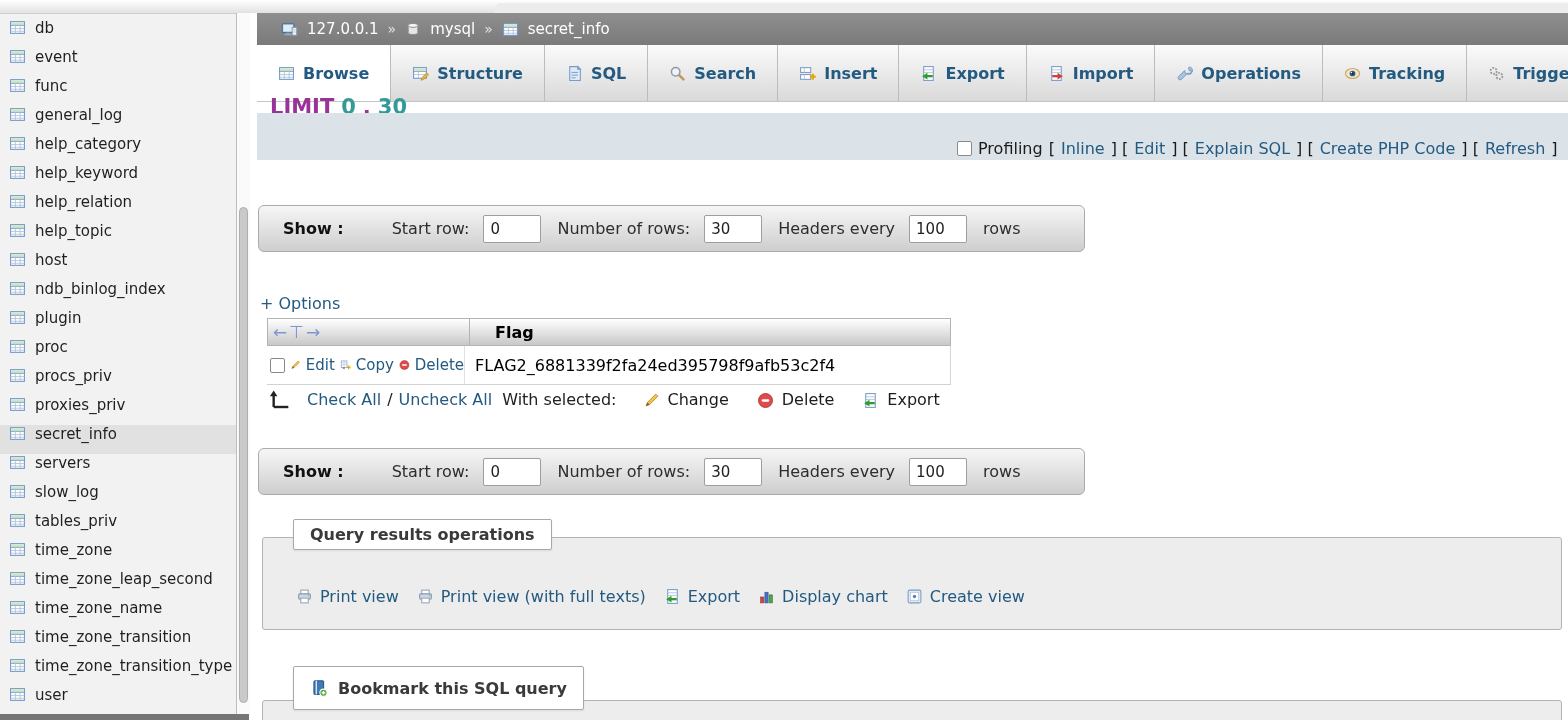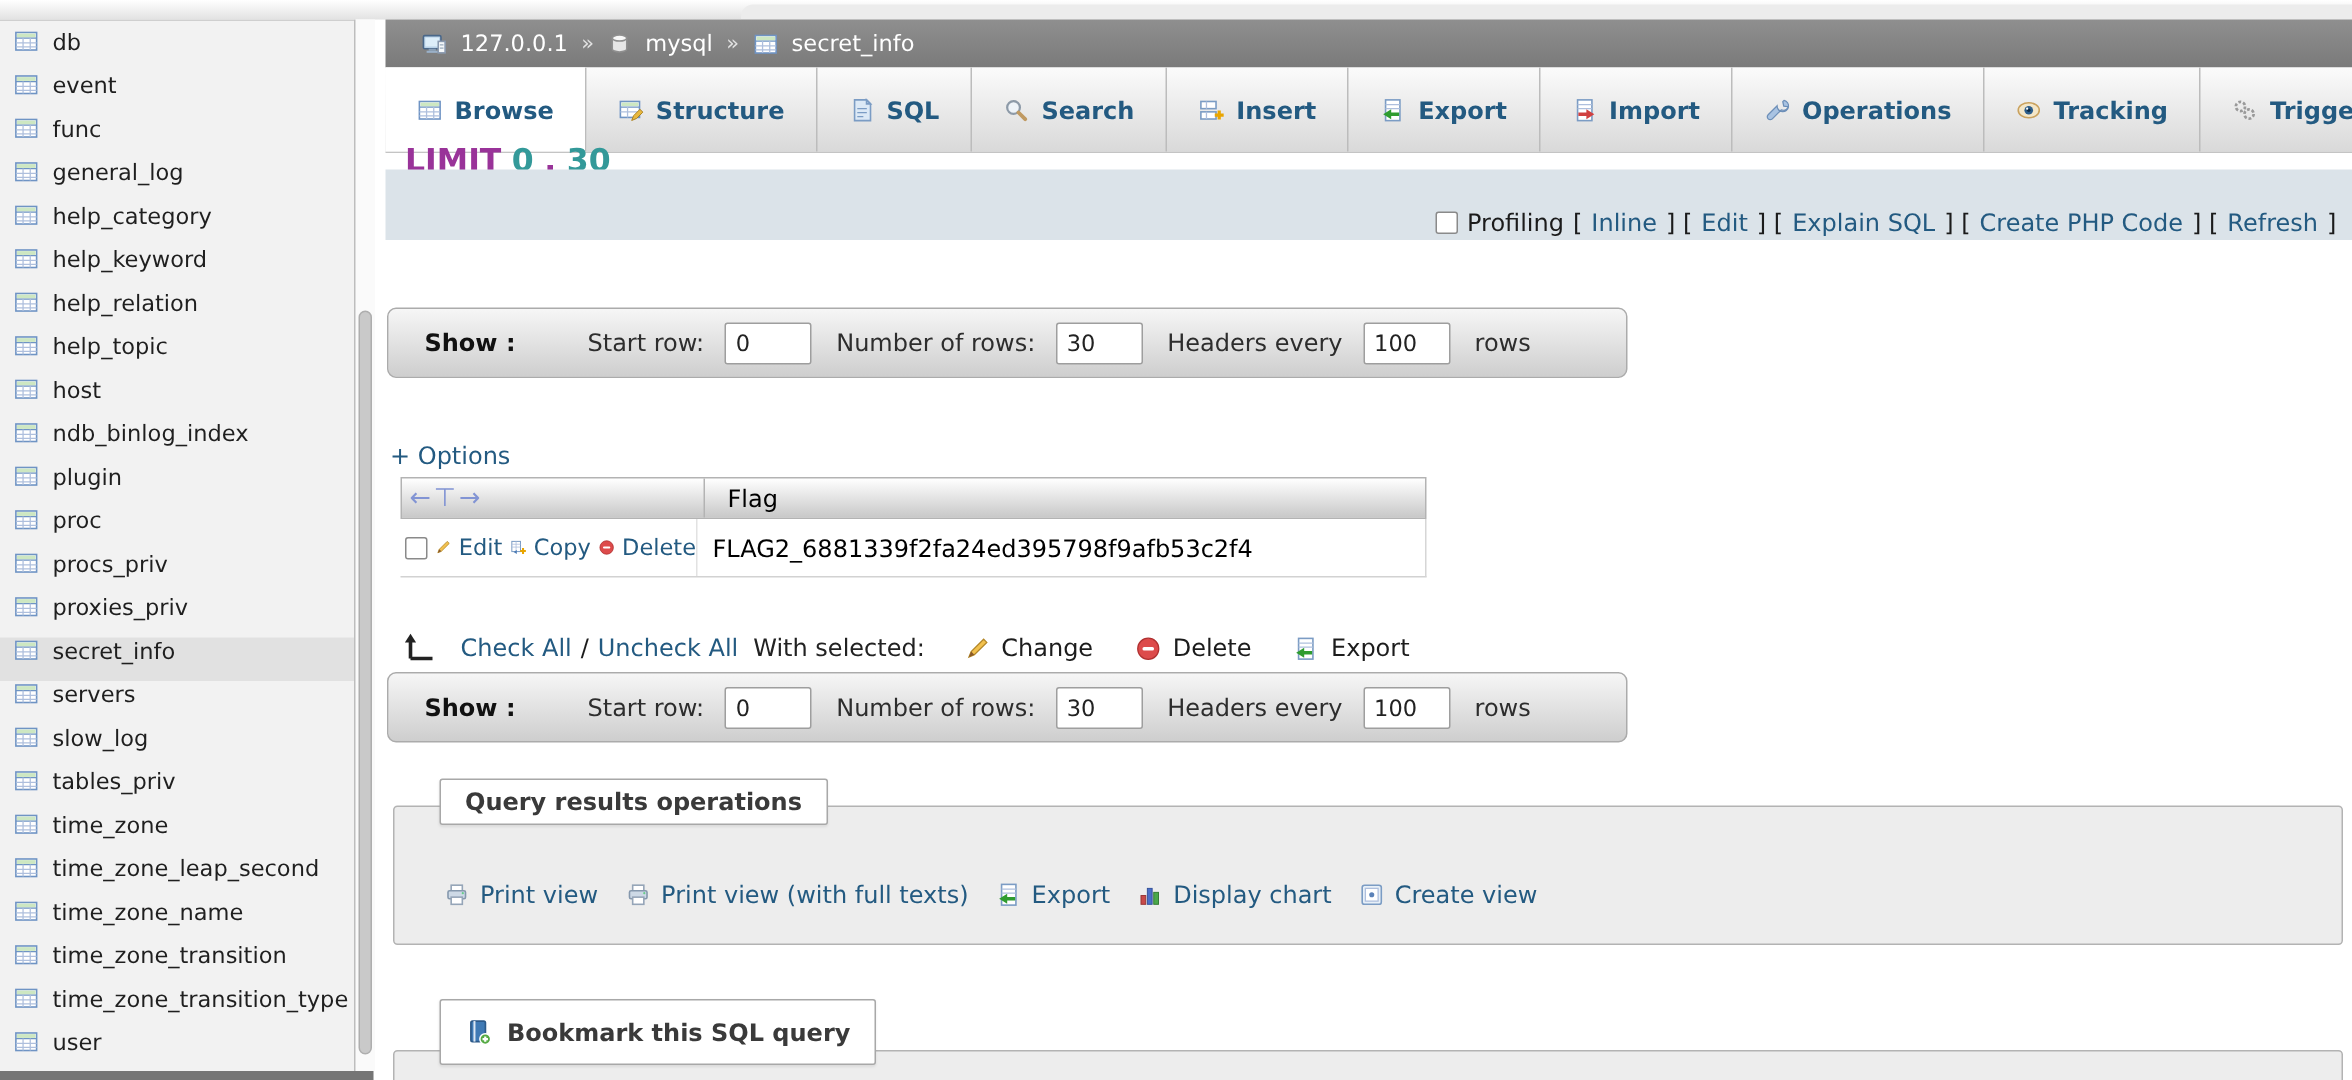--- a/index.html
+++ b/index.html
@@ -55,27 +55,27 @@
   .showpanel .sbold{font-weight:bold;color:#111;margin-right:46px}
   .showpanel input{width:58px;height:28px;border:1px solid #9e9e9e;border-radius:2px;background:#fff;
                    font:15px "DejaVu Sans",sans-serif;padding:0 6px;color:#222;margin:0 14px;box-sizing:border-box}
   .showpanel .slabel{margin-left:2px}
 
   .options{position:absolute;left:3px;top:281px;font-size:16px}
 
   .rtable{position:absolute;left:10px;top:305px;width:684px}
   .rhead{display:flex;height:28px;background:linear-gradient(#ffffff,#c8c8c8);border:1px solid #b3b3b3;box-sizing:border-box}
   .hc1{width:196px;display:flex;align-items:center;padding-left:5px;color:#8294d4;font-size:17px;letter-spacing:2px}
-  .hc2{flex:1;display:flex;align-items:center;padding-left:15px;font-weight:normal;font-size:16px;color:#000;
+  .hc2{flex:1;display:flex;align-items:center;padding-left:25px;font-weight:bold;font-size:16px;color:#000;
        border-left:1px solid #b3b3b3}
   .rrow{display:flex;height:38px;border-bottom:1px solid #d2d2d2;border-right:1px solid #d6d6d6;background:#fff}
   .rc1{width:197px;display:flex;align-items:center;gap:5px;padding-left:3px;font-size:15px;white-space:nowrap;box-sizing:border-box}
   .rc2{flex:1;display:flex;align-items:center;padding-left:10px;font-size:16px;color:#000;border-left:1px solid #e2e2e2}
 
-  .checkrow{position:absolute;left:10px;top:404px;height:28px;display:flex;align-items:center;font-size:16px;white-space:nowrap}
+  .checkrow{position:absolute;left:10px;top:372px;height:28px;display:flex;align-items:center;font-size:16px;white-space:nowrap}
   .checkrow .ws{margin:0 26px 0 10px;color:#222}
   .checkrow .grp{display:flex;align-items:flex-end;gap:8px;margin-right:28px;color:#1c1c1c;cursor:pointer}
   .arrowup{margin-right:16px}
 
   .fieldset{position:absolute;left:5px;width:1300px;background:#ededed;border:1px solid #b3b3b3;border-radius:3px;box-sizing:border-box}
   #fs1{top:524px;height:93px}
   #fs2{top:687px;height:40px}
   .legend{position:absolute;background:#fff;border:1px solid #a8a8a8;border-radius:2px;display:flex;
           align-items:center;gap:10px;font-weight:bold;font-size:16px;color:#3a3a3a;padding:0 16px;box-sizing:border-box;
           box-shadow:0 1px 2px rgba(0,0,0,0.08)}

